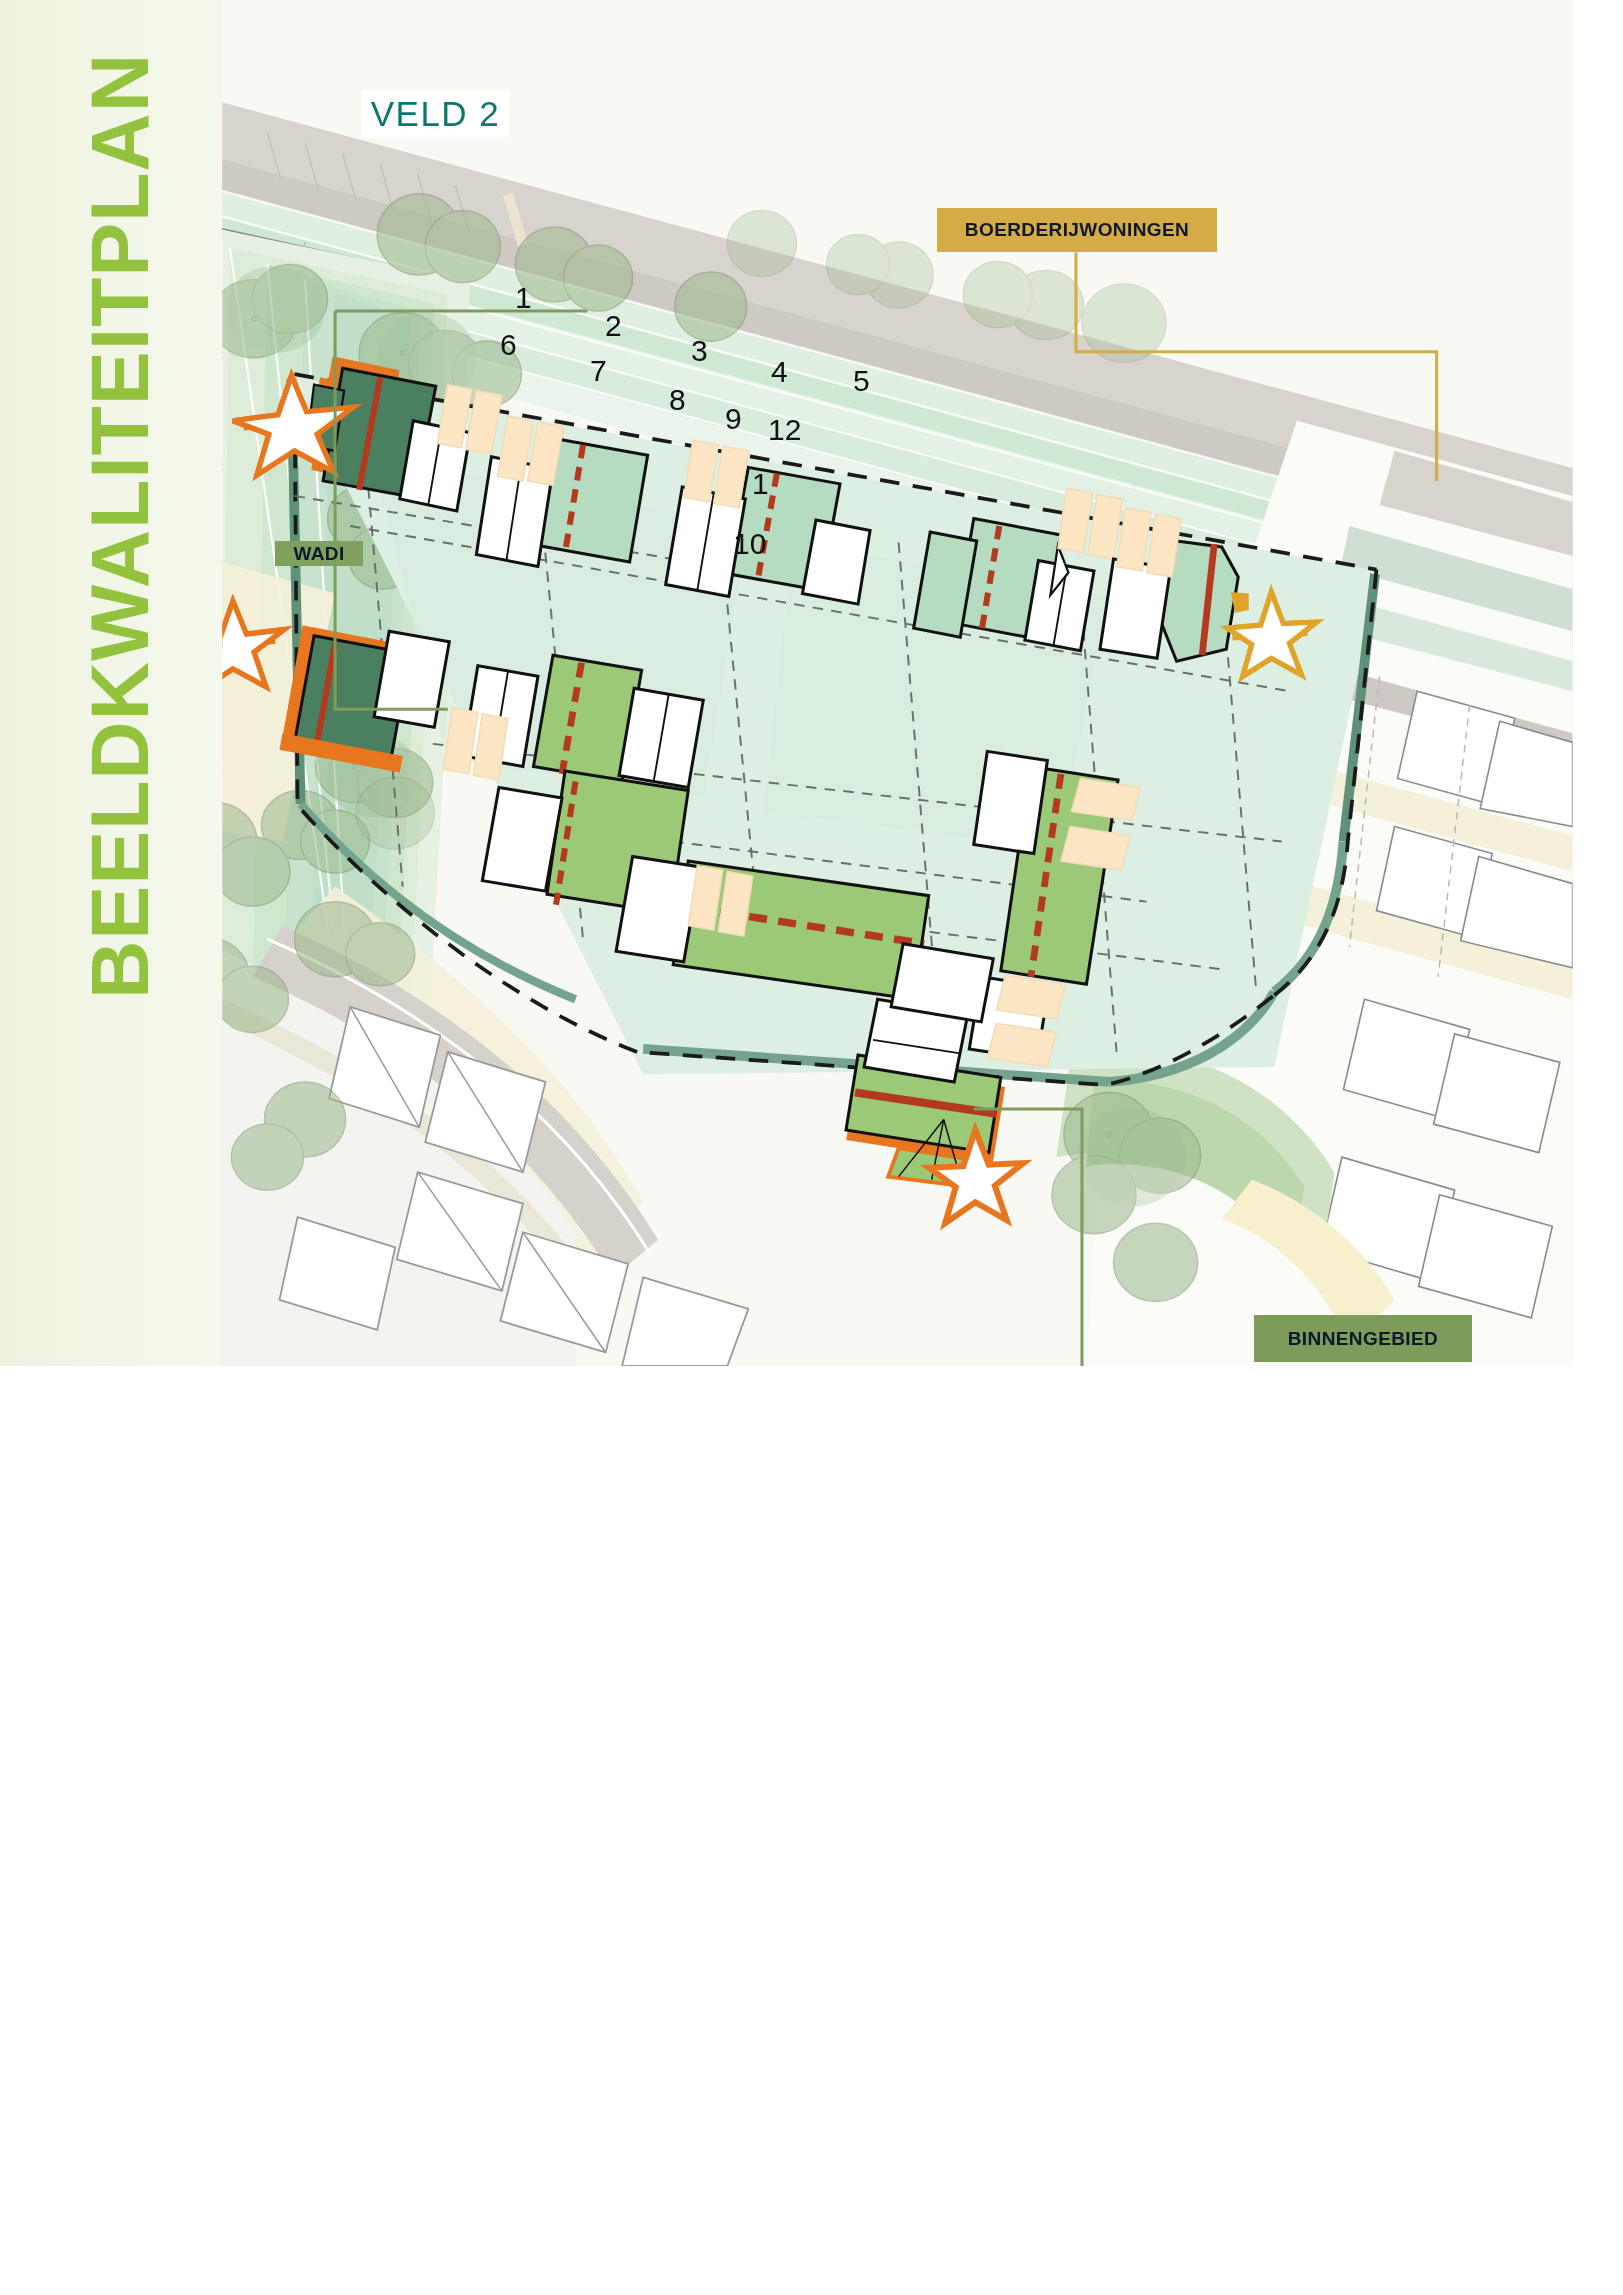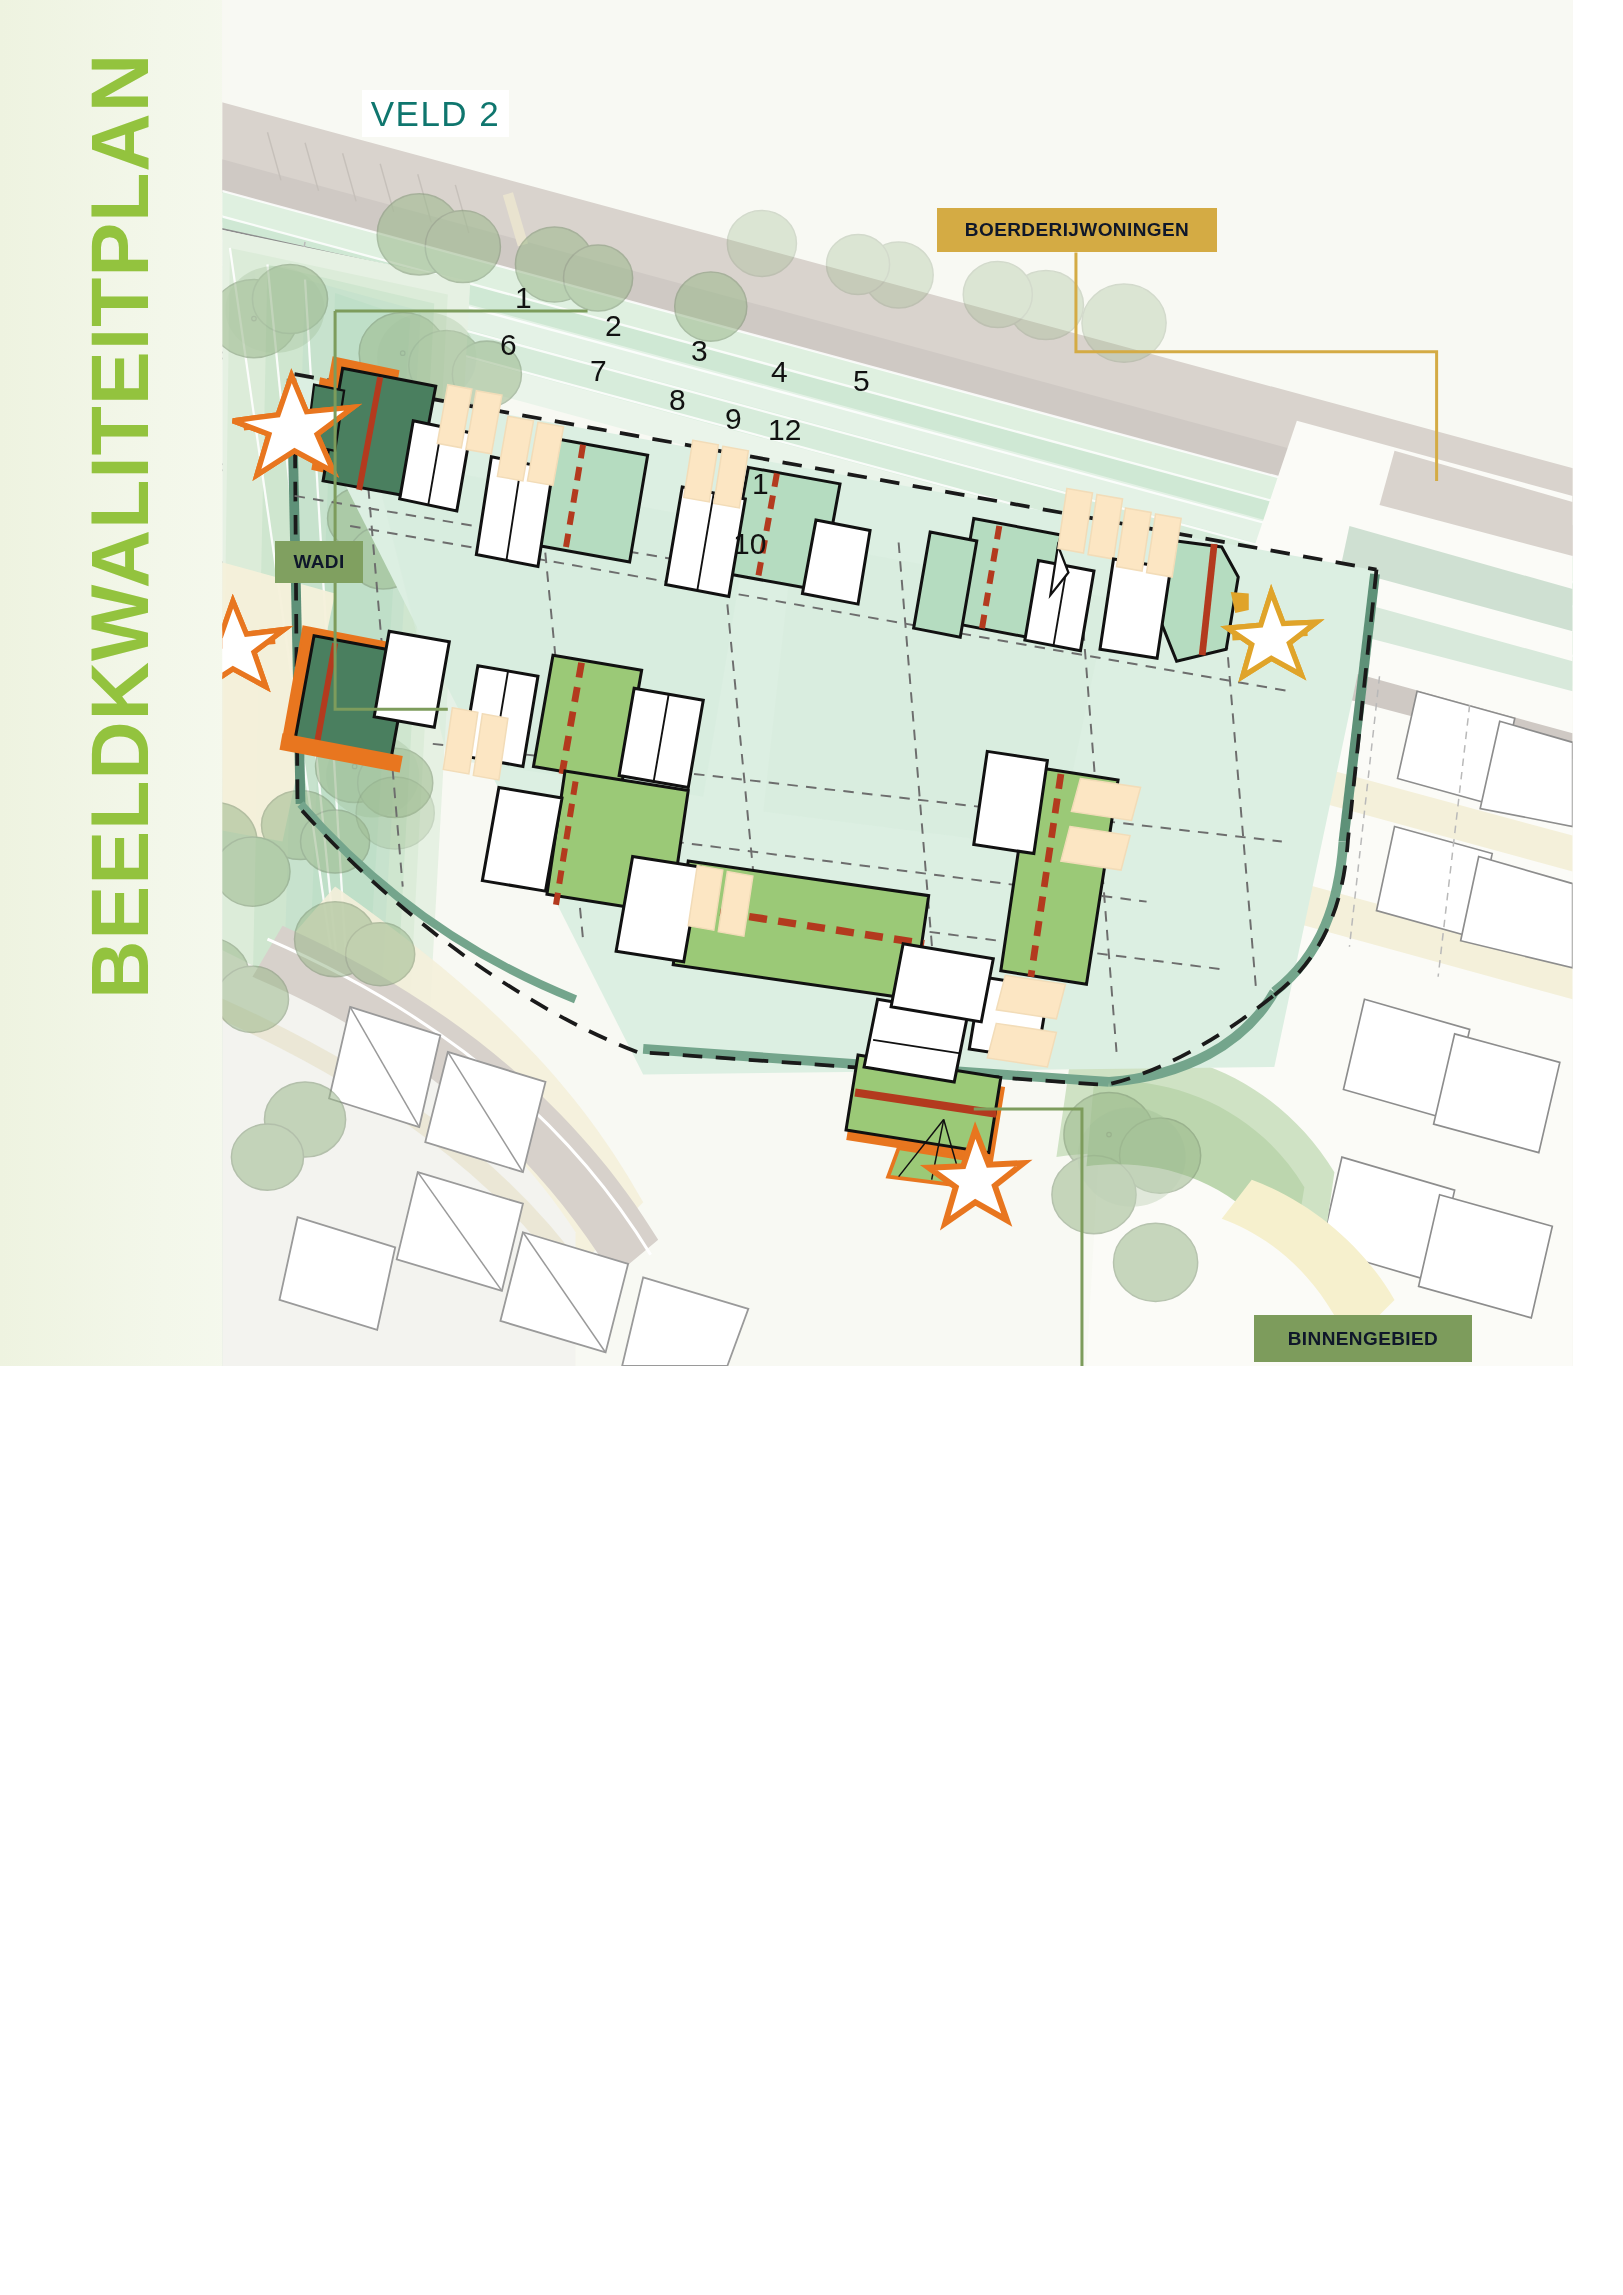--- a/index.html
+++ b/index.html
@@ -19,21 +19,21 @@
 
   
   .map{position:absolute;left:222px;top:0px;width:1351px;height:1366px;overflow:hidden;
        background:#f7f8f2;}
   .map svg{display:block;}
 
   
   .label{position:absolute;font-weight:bold;color:#0f172a;letter-spacing:0.4px;
          display:flex;align-items:center;justify-content:center;font-size:19px;}
   .lbl-boerderij{left:937px;top:208px;width:280px;height:44px;background:#d4ab44;}
-  .lbl-wadi{left:275px;top:541px;width:88px;height:42px;background:#80a060;}
+  .lbl-wadi{left:275px;top:541px;width:88px;height:25px;background:#80a060;}
   .lbl-binnen{left:1254px;top:1315px;width:218px;height:47px;background:#7d9c5c;}
 
   .veld{position:absolute;left:362px;top:78px;width:147px;height:47px;background:#ffffff;
         display:flex;align-items:center;justify-content:center;color:#0f766e;
         font-size:35px;letter-spacing:1.5px;margin-top:12px;}
 
   
   .pnum{position:absolute;font-size:30px;color:#111;font-family:"Liberation Sans",sans-serif;}
 
   

